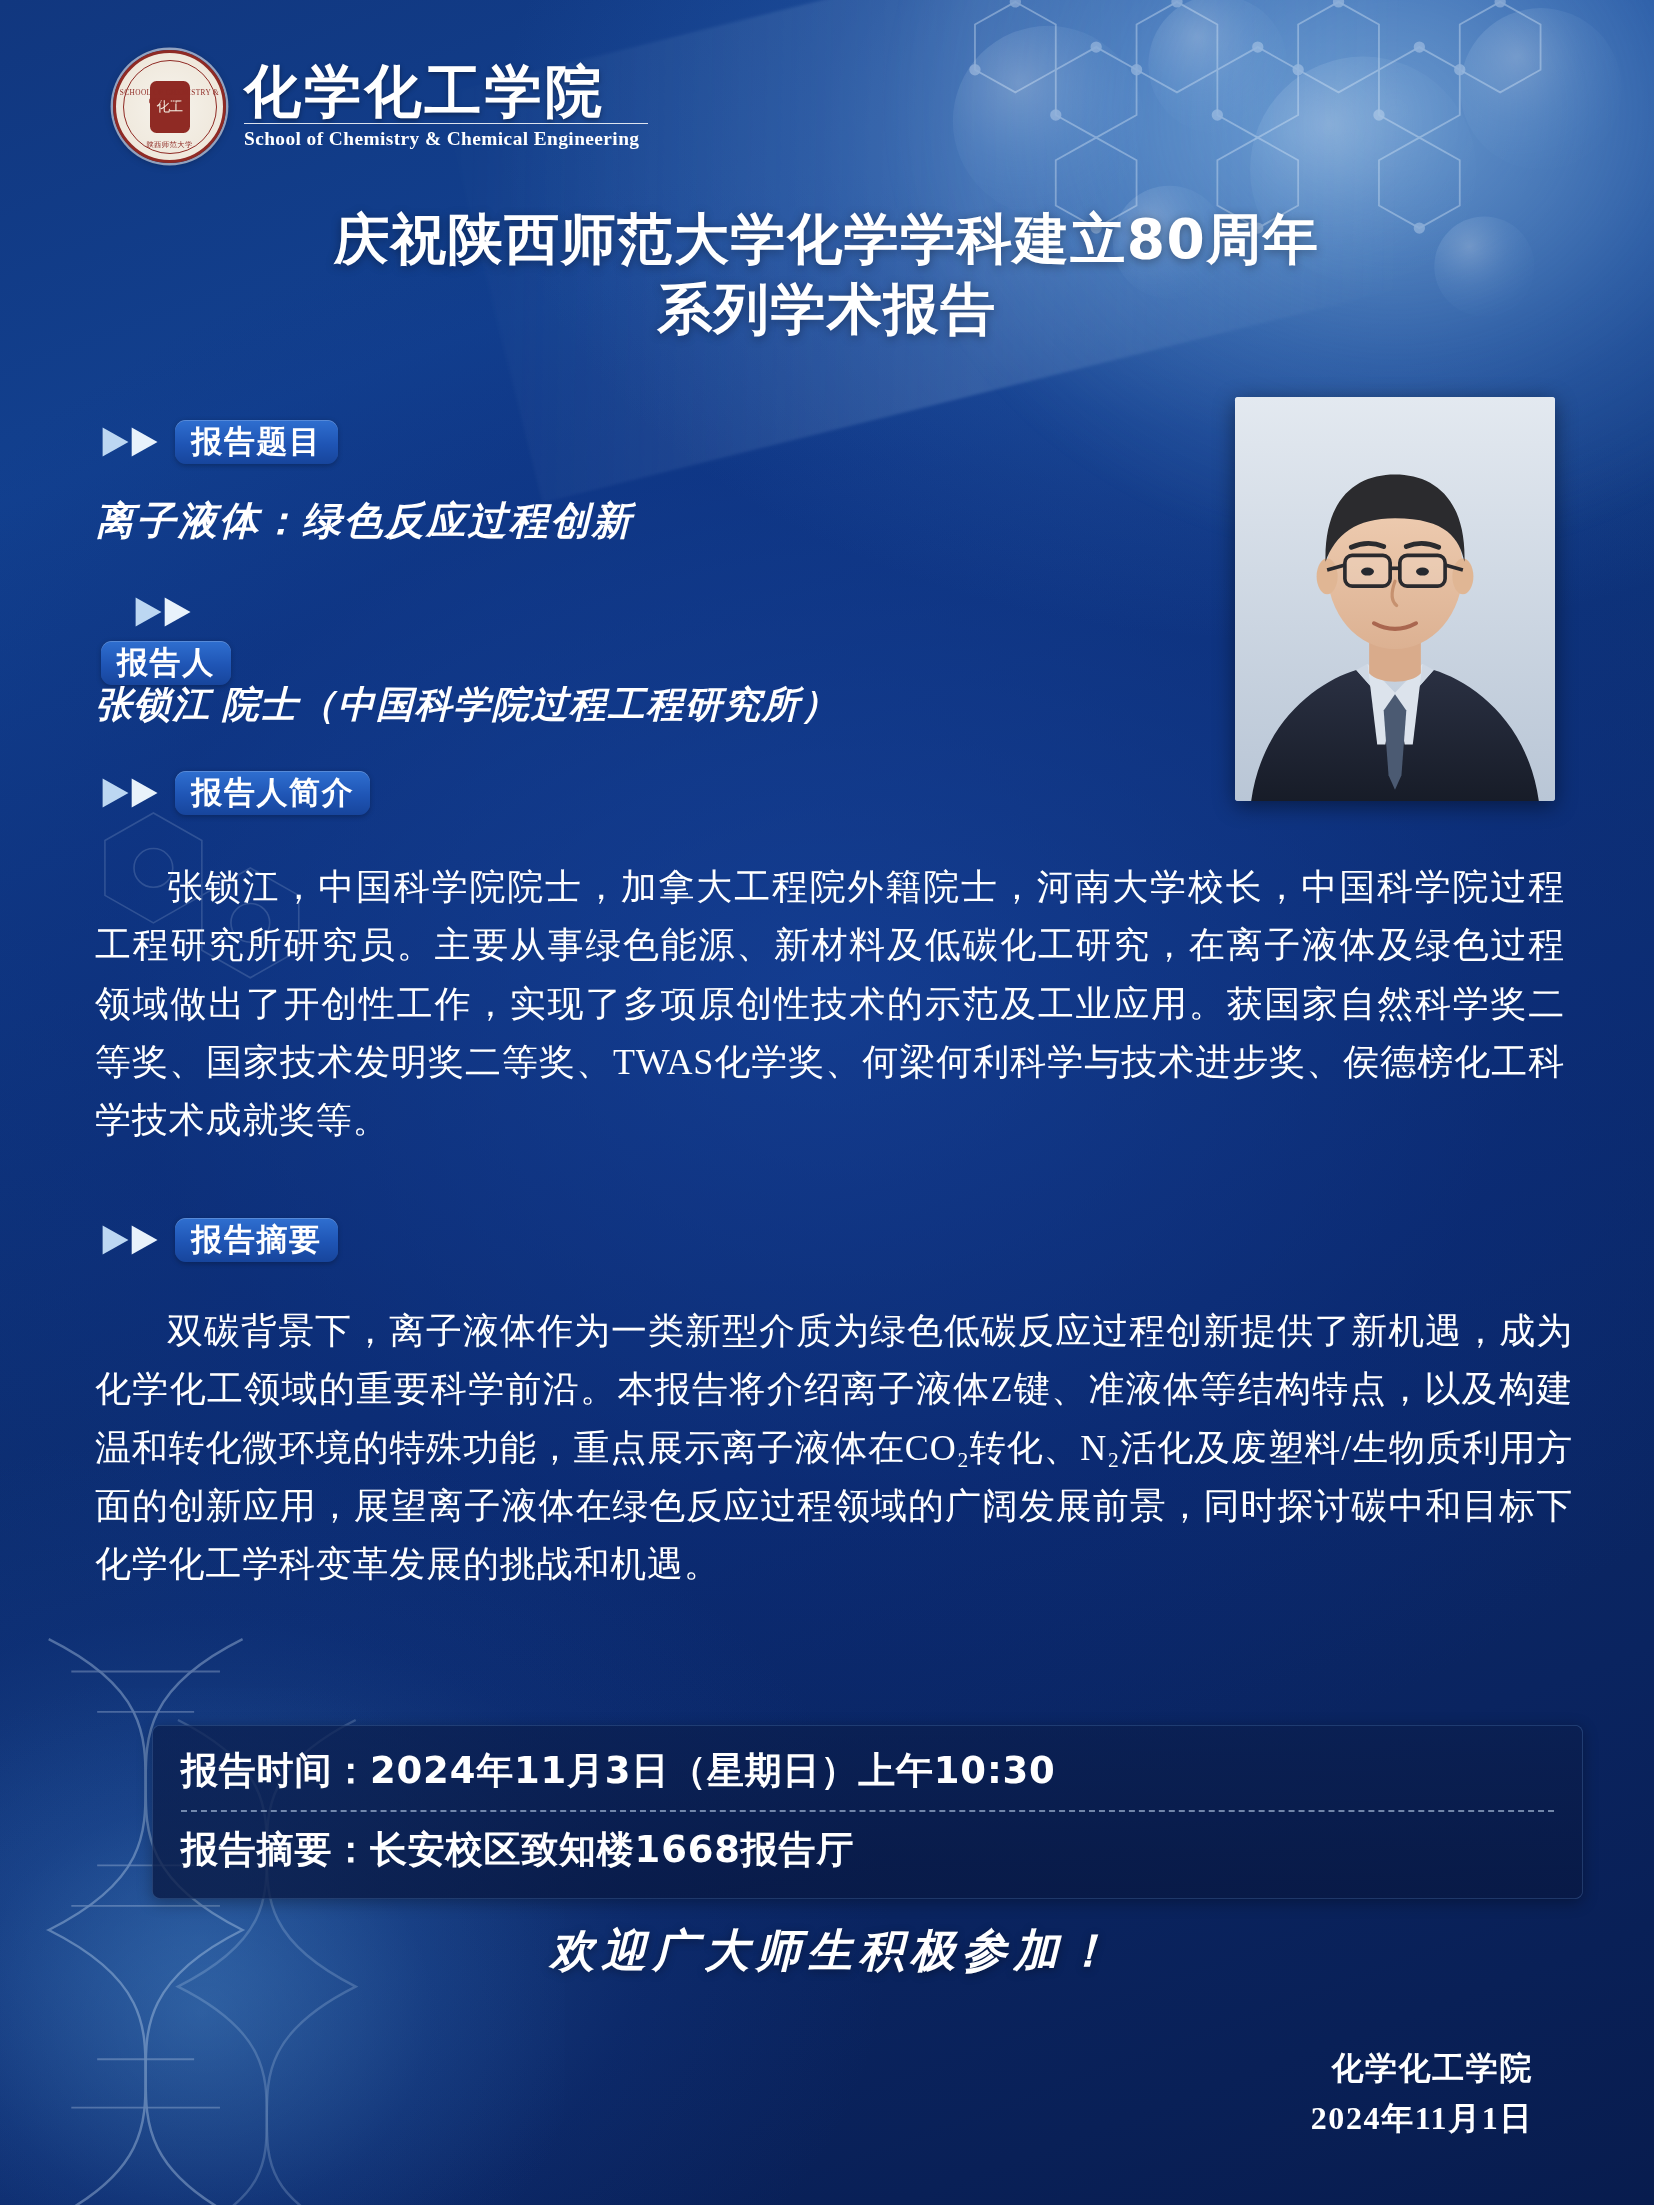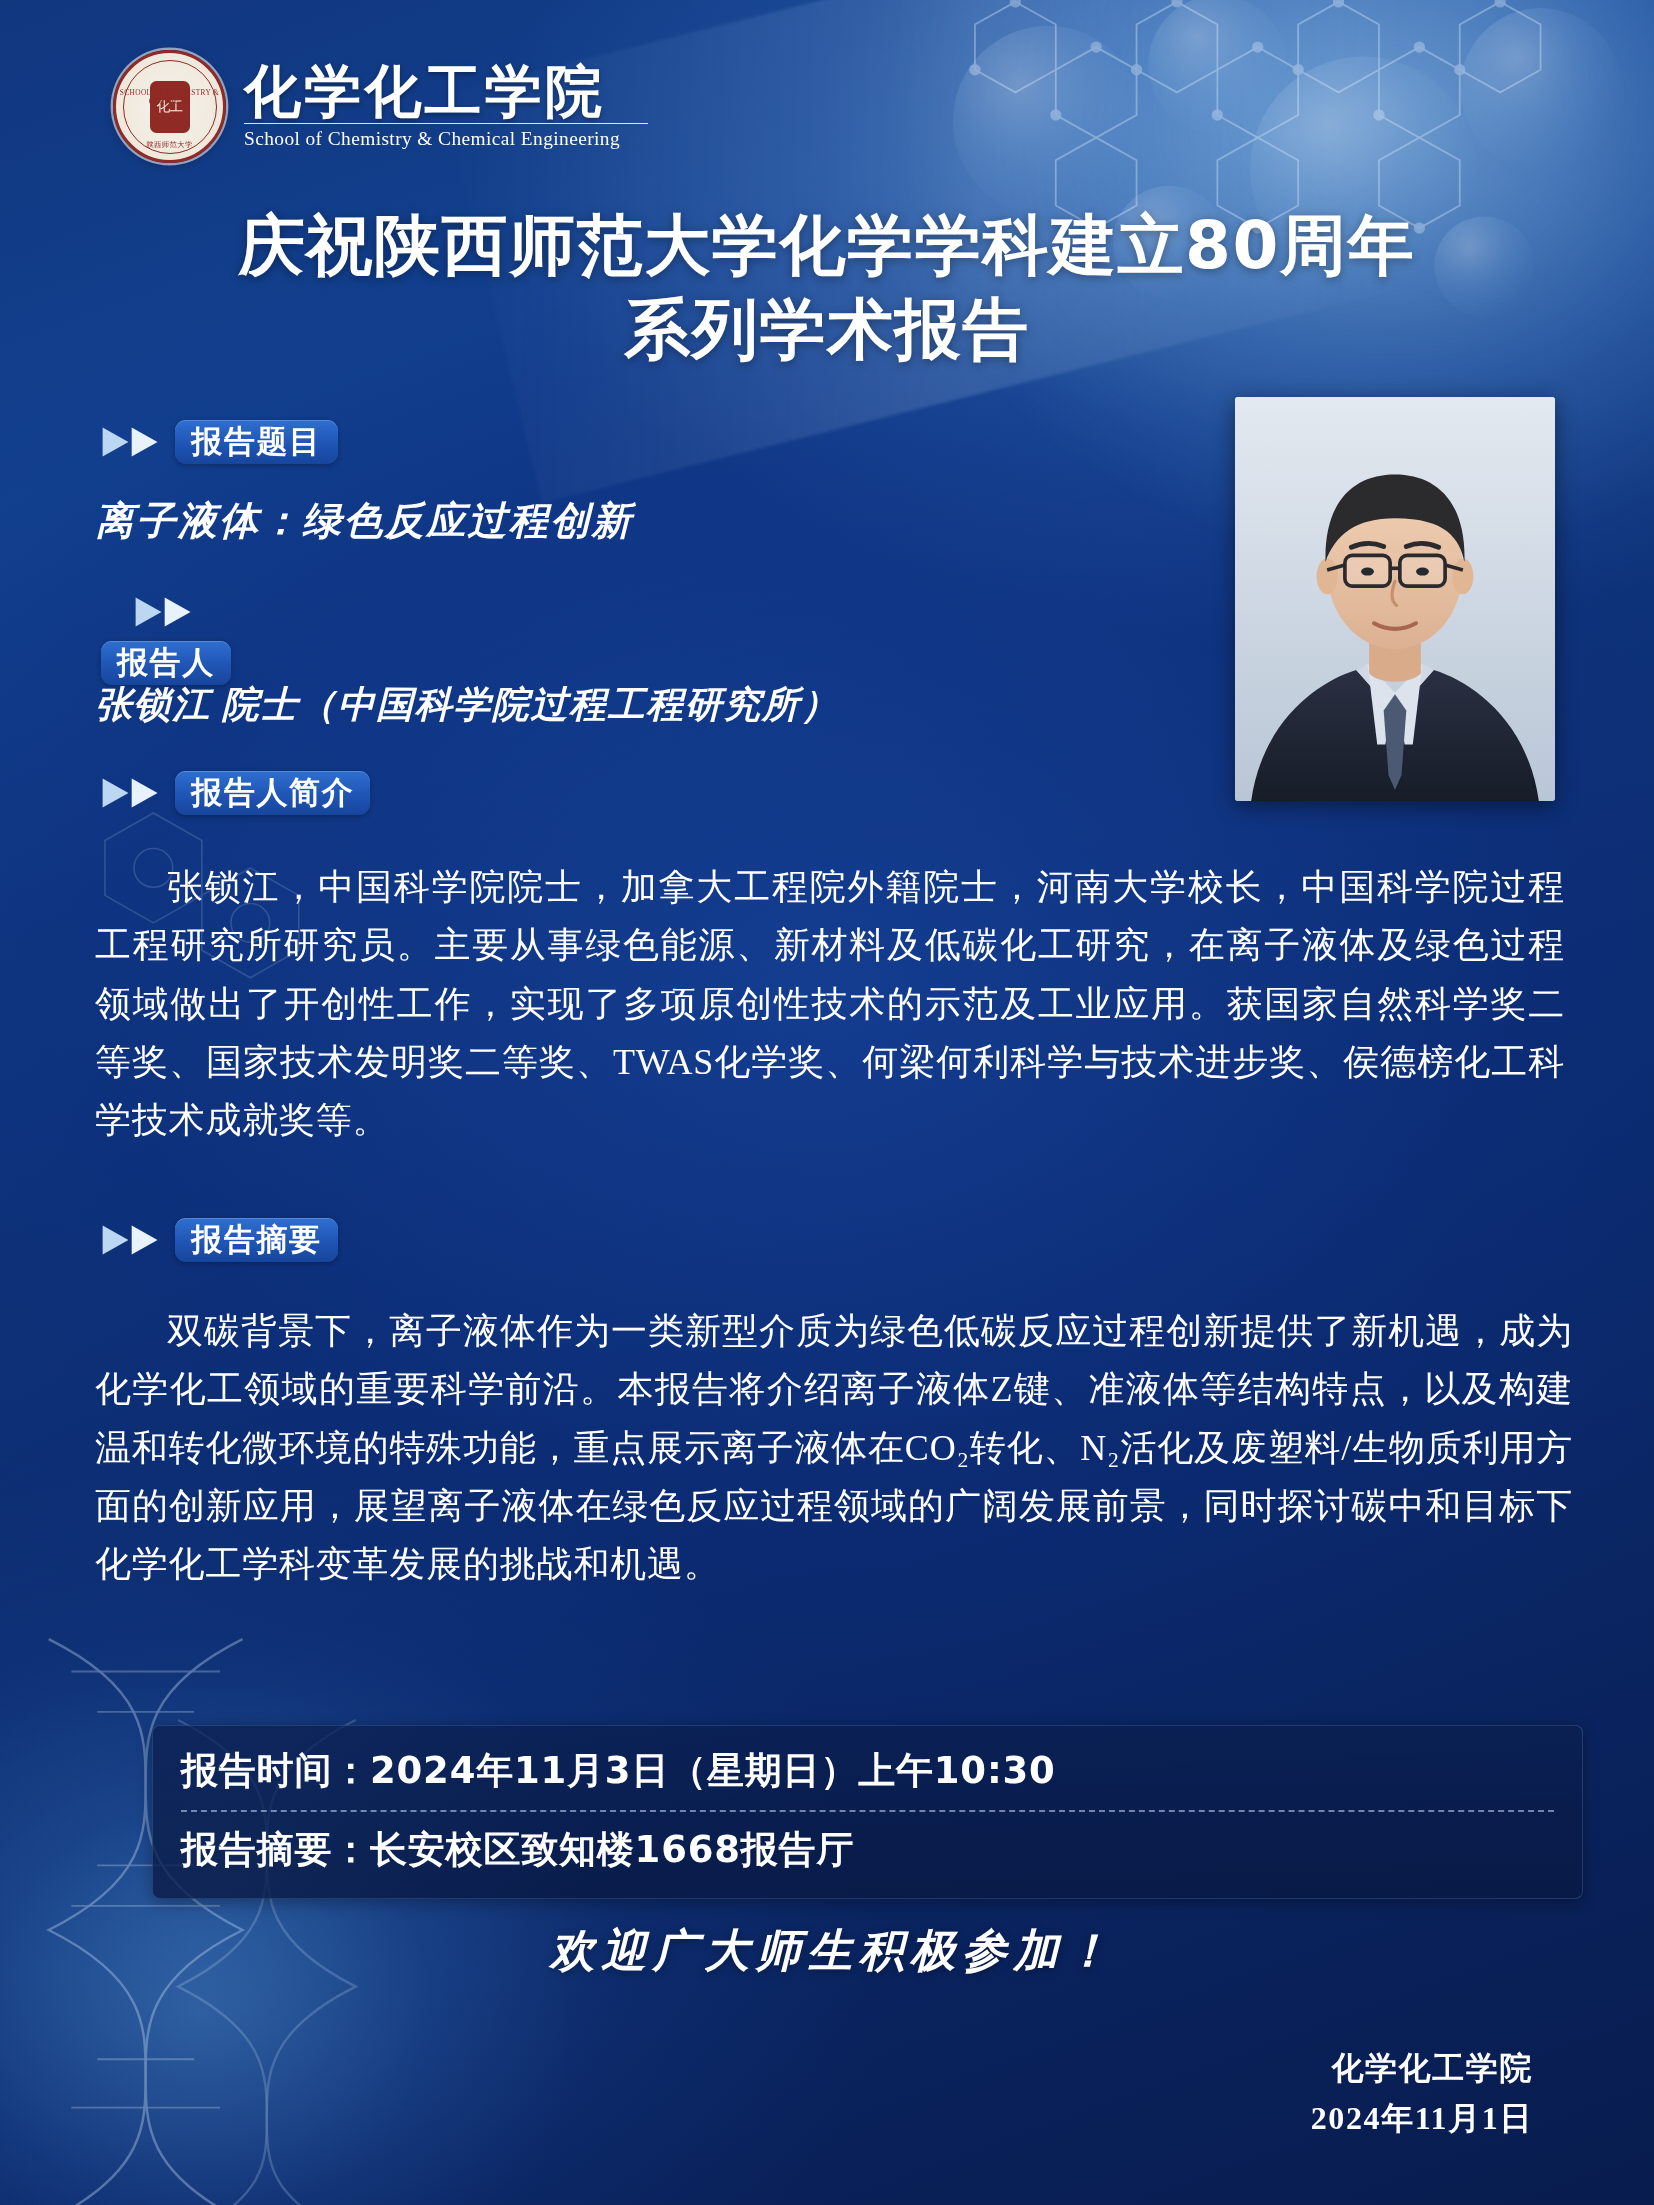--- a/index.html
+++ b/index.html
@@ -106,40 +106,40 @@
     font-family: "DejaVu Sans", sans-serif;
     font-weight: 700;
     font-size: 57px;
     color: #ffffff;
     letter-spacing: 3.2px;
     line-height: 1;
     text-shadow: 0 1.6px 4.8px rgba(0,0,0,0.35);
   }
   .logo-en {
     font-family: "Liberation Serif", serif;
-    font-weight: 400;
+    font-weight: 700;
     font-size: 19.4px;
     color: #ffffff;
     letter-spacing: 0.4px;
     border-top: 1.6px solid rgba(255,255,255,0.85);
     padding-top: 4.8px;
     width: 404px;
   }
 
   
   .title-block {
     position: absolute;
     left: 0; right: 0;
     top: 204px;
     text-align: center;
   }
   .title-line {
     font-family: "DejaVu Sans", sans-serif;
     font-weight: 700;
-    font-size: 66px;
+    font-size: 55px;
     line-height: 1.28;
     color: #ffffff;
     letter-spacing: 1.6px;
     text-shadow: 0 2.4px 9.7px rgba(0,0,0,0.35);
   }
 
   
   .section-head {
     display: flex;
     align-items: center;

